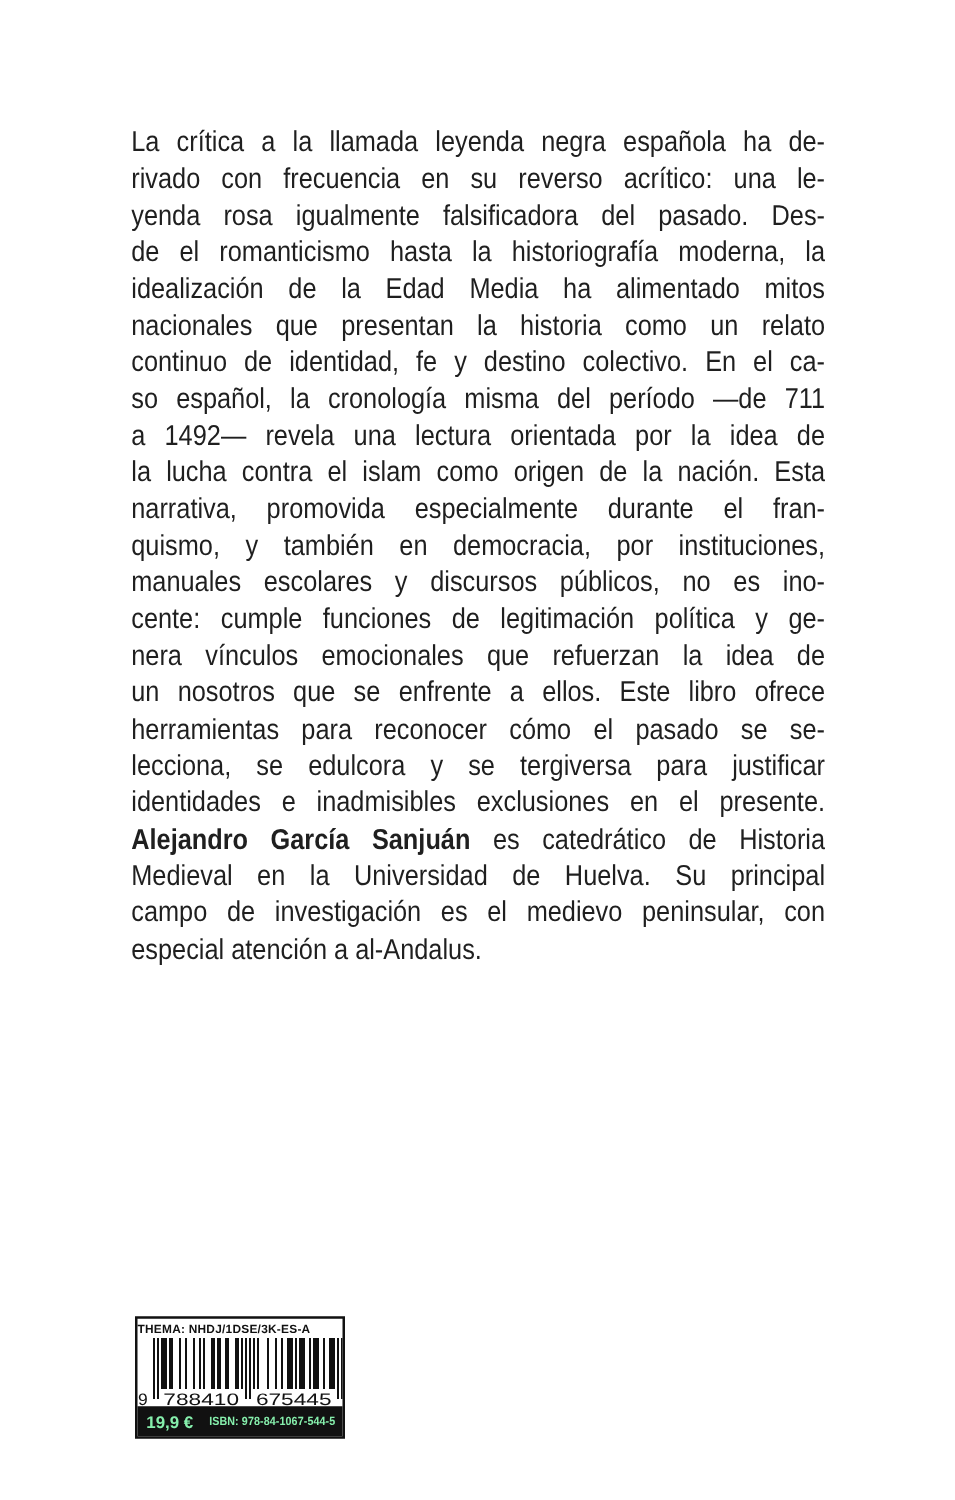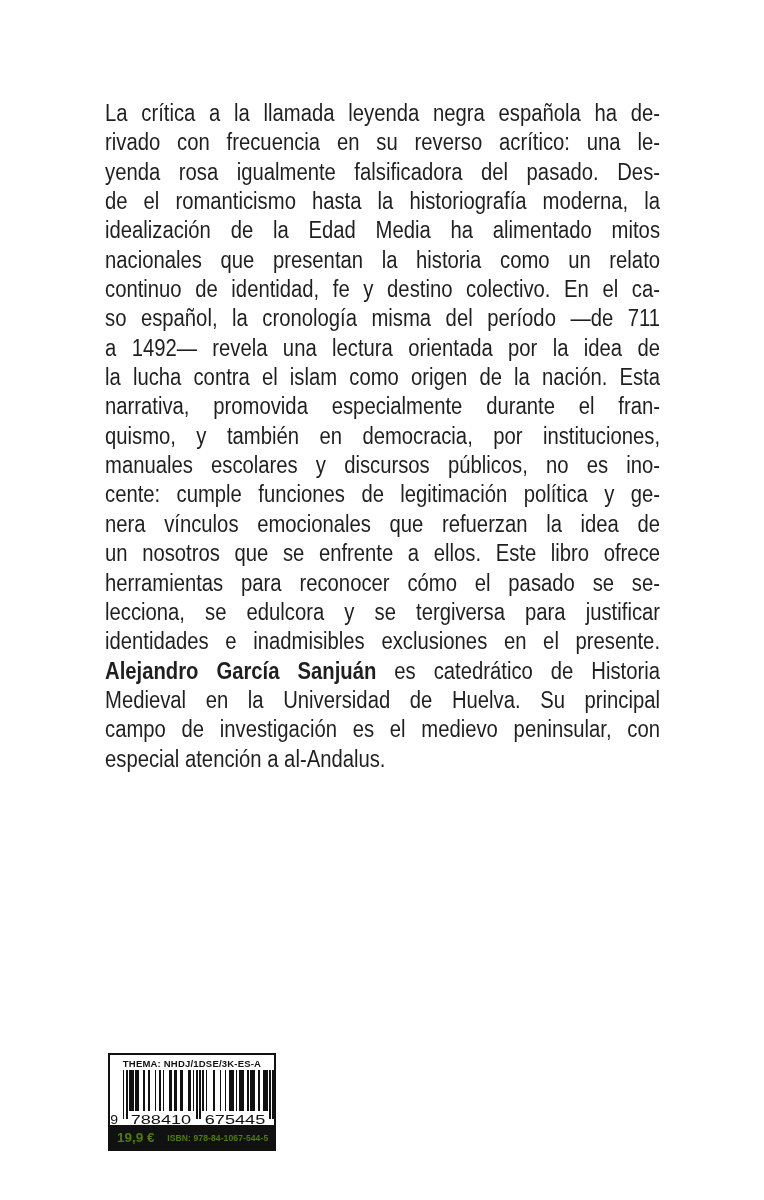--- a/index.html
+++ b/index.html
@@ -41,21 +41,21 @@
   .barcode-box {
     position: absolute;
     left: 108px; top: 1053px;
     width: 168px; height: 98px;
     box-sizing: border-box;
     background: #ffffff;
     border: 2px solid #111111;
   }
   .thema {
     margin-top: 3px;
-    text-align: center;
+    text-align: left;
     font-size: 9.5px;
     font-weight: 600;
     letter-spacing: 0.2px;
     color: #111111;
     white-space: nowrap;
   }
   .barcode-svg {
     display: block;
     margin: 1px auto 0 auto;
   }
@@ -65,21 +65,21 @@
     font-size: 8.8px;
     fill: #111111;
   }
   .price-bar {
     position: absolute;
     left: 0; right: 0; bottom: 0;
     height: 24px;
     background: #111111;
     display: flex;
     align-items: center;
-    color: #4d7c0f;
+    color: #86efac;
   }
   .price {
     font-weight: bold;
     font-size: 13.5px;
     padding: 0 6px 0 7px;
     white-space: nowrap;
   }
   .price-divider {
     width: 2px;
     align-self: stretch;

